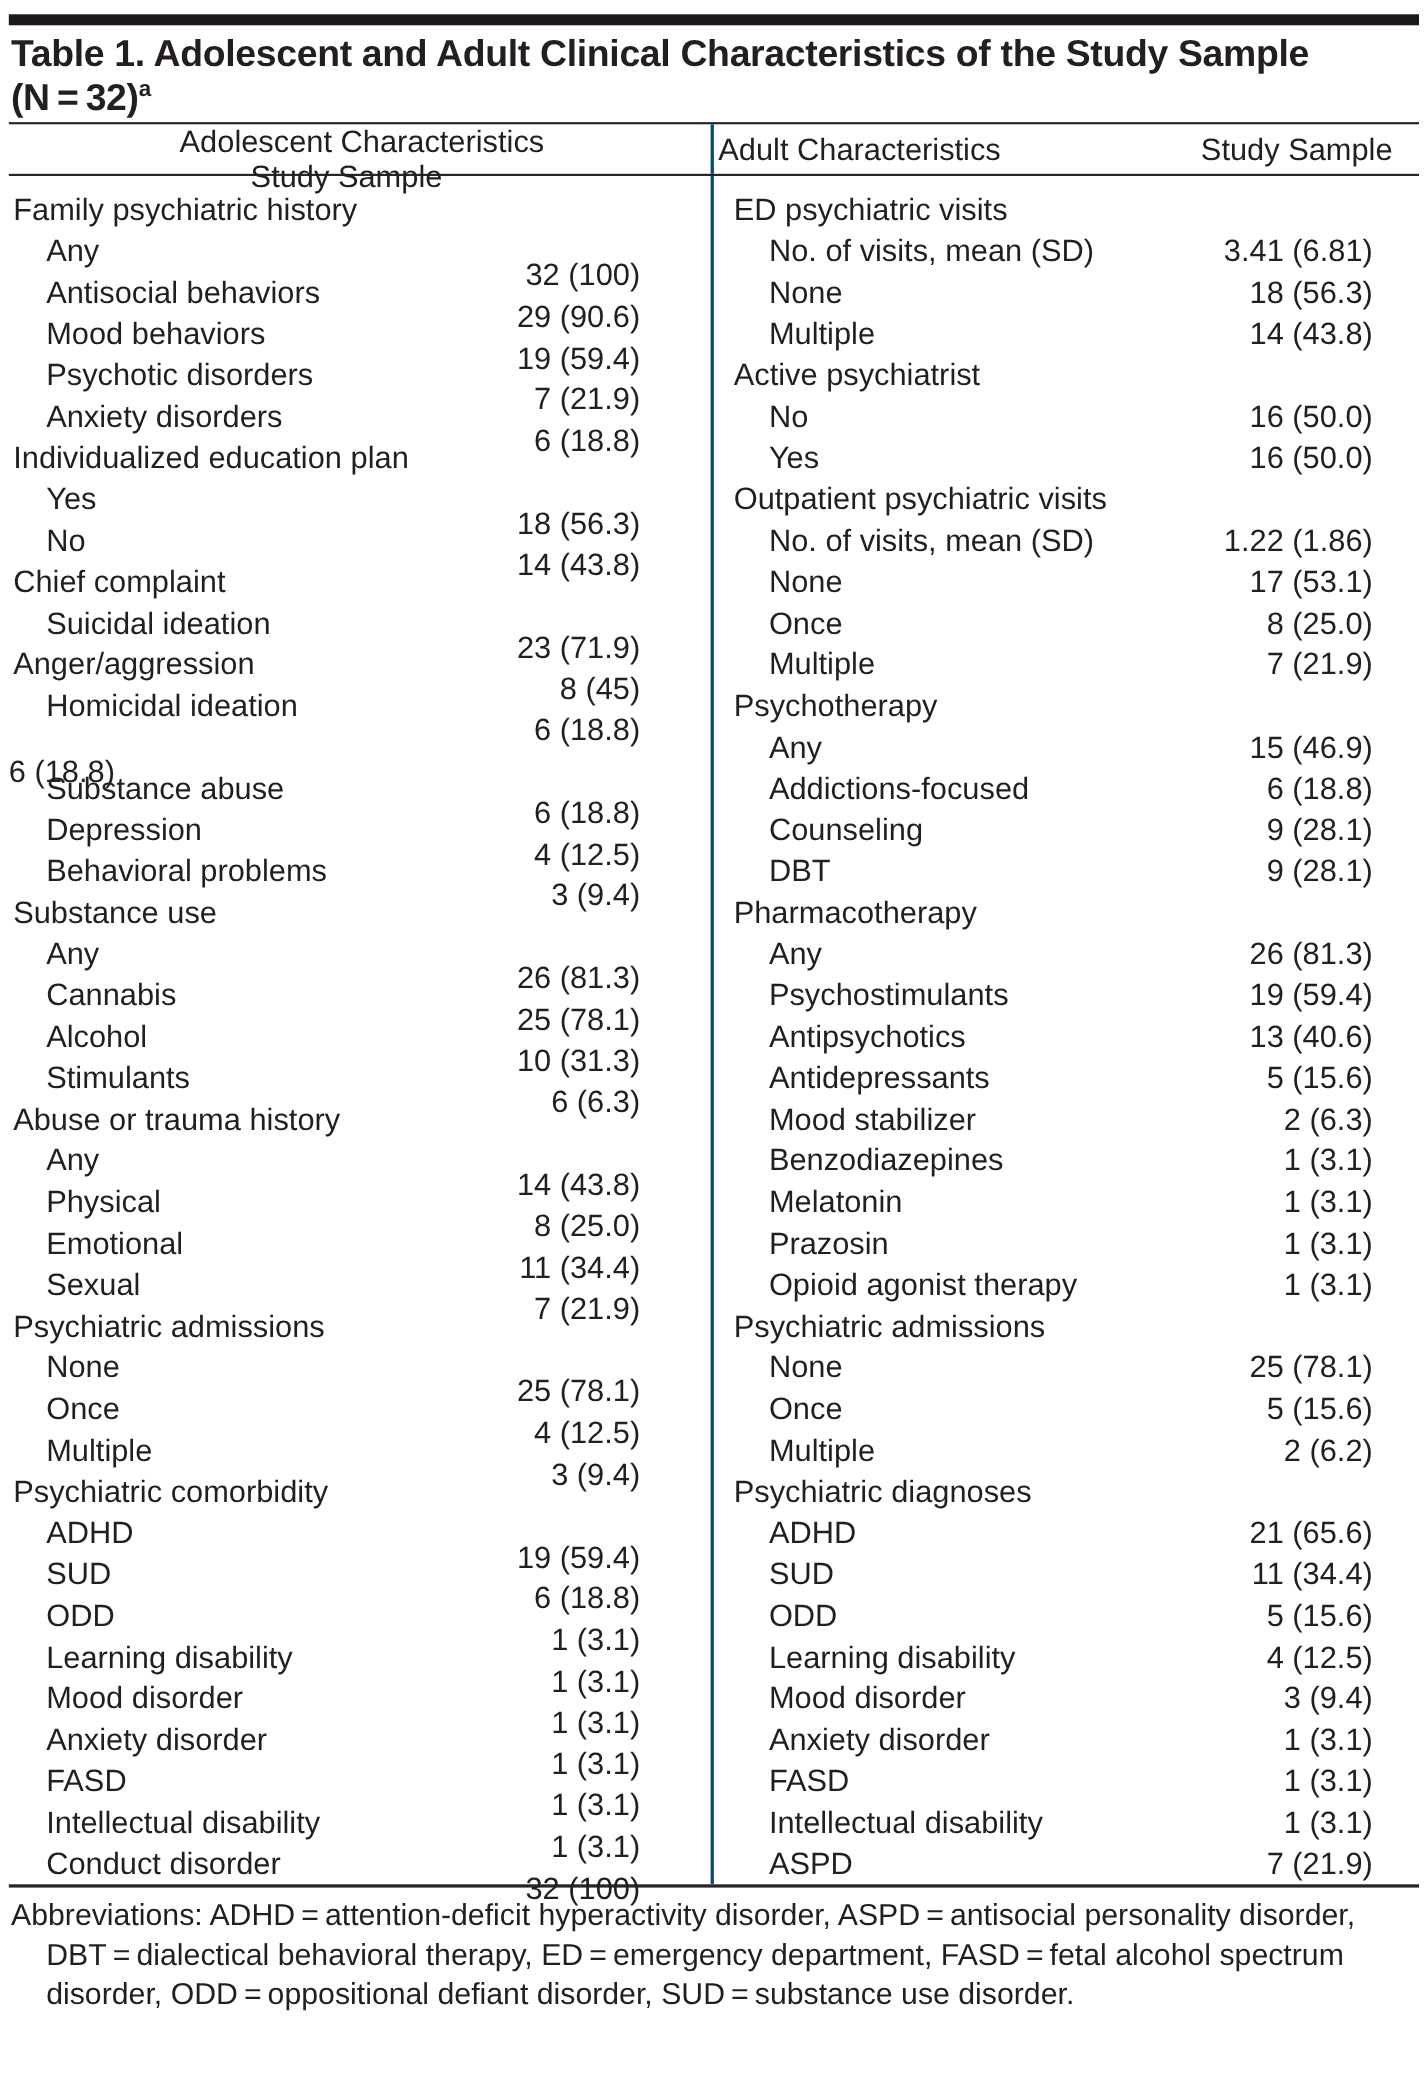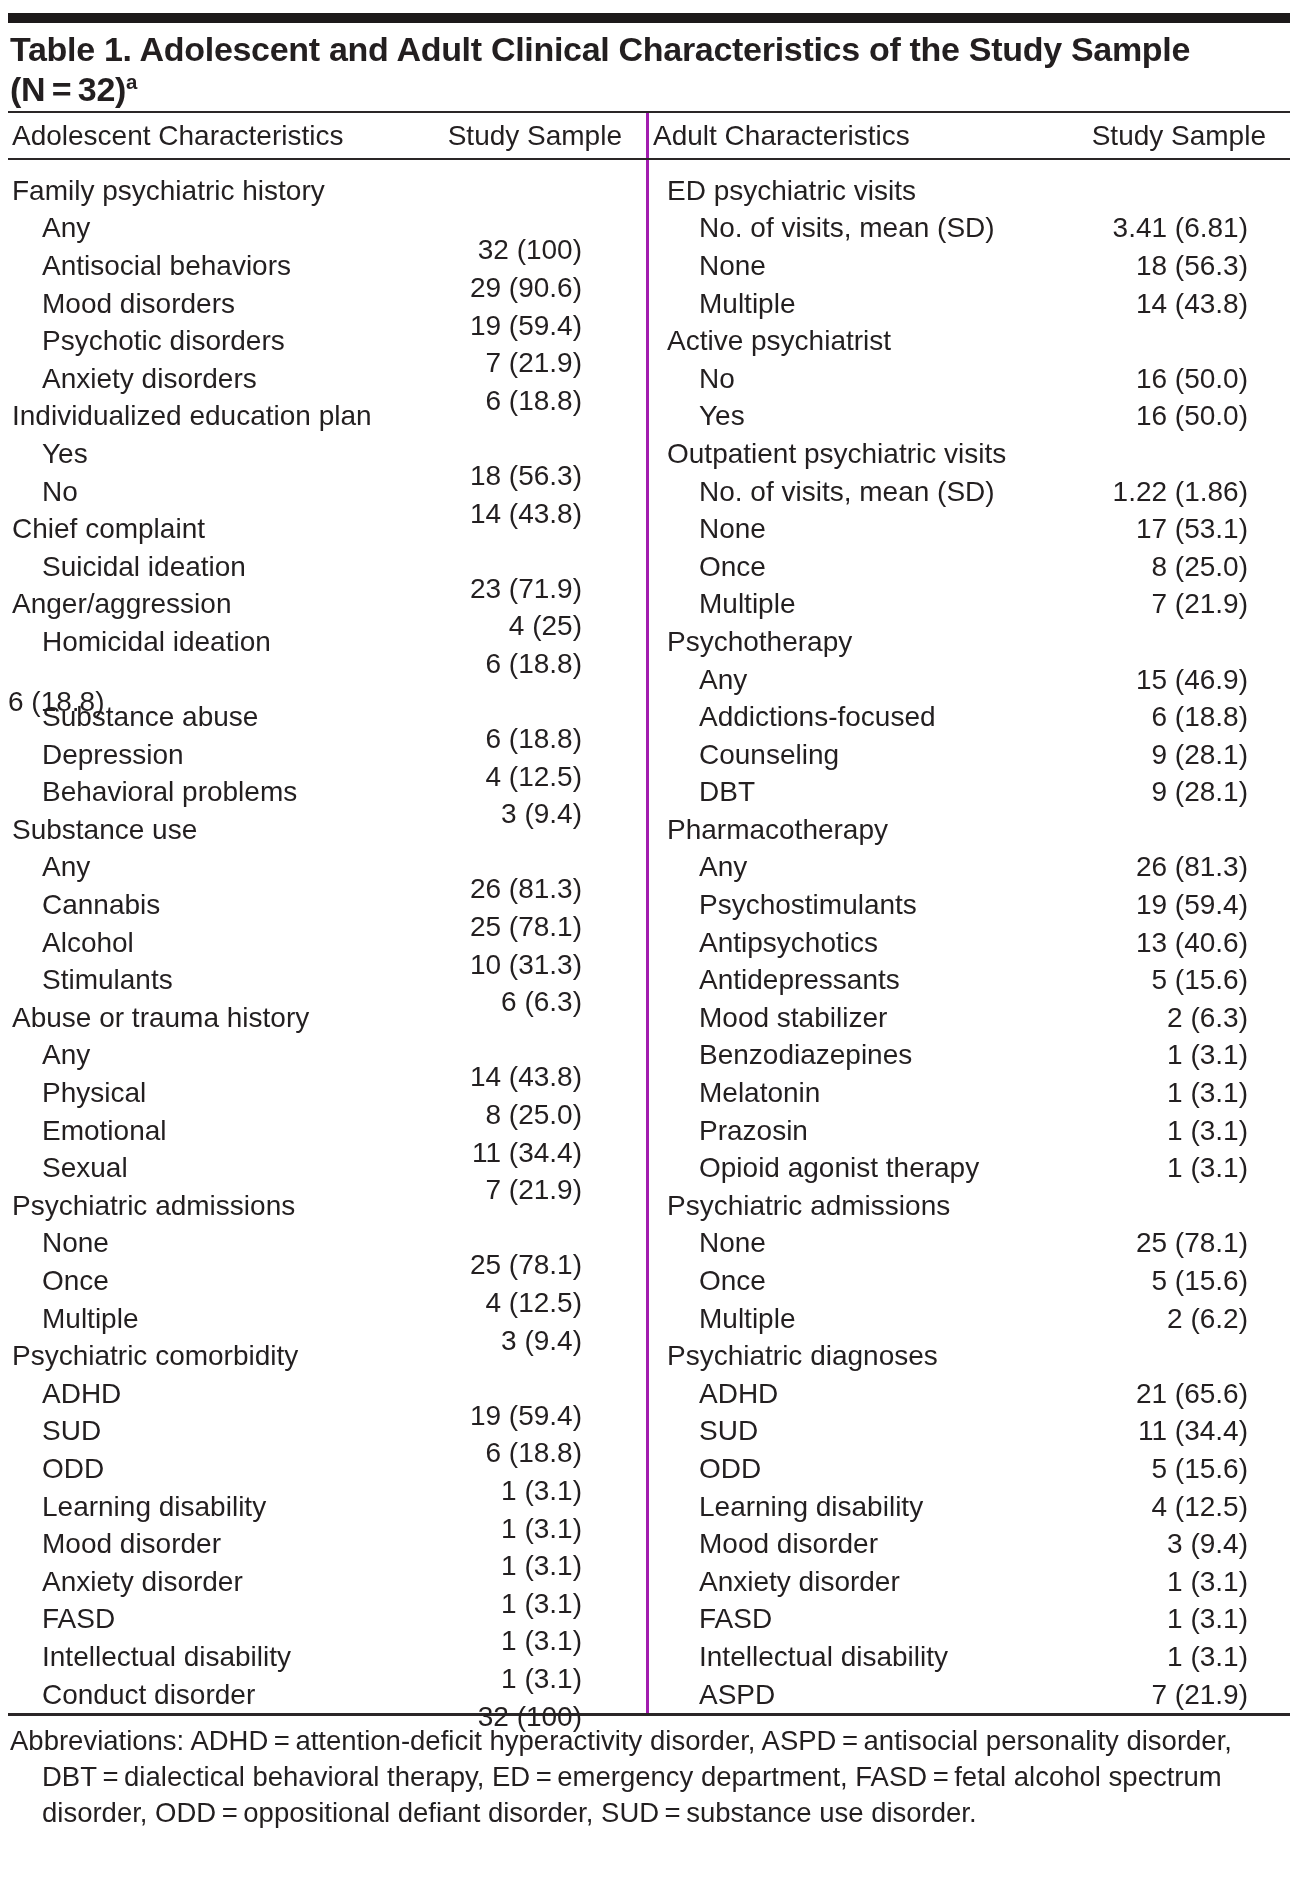--- a/index.html
+++ b/index.html
@@ -42,21 +42,21 @@
     border-top: 2px solid #2a2627;
   }
   .thead {
     display: flex;
     border-bottom: 2px solid #2a2627;
   }
   .half {
     width: 50%;
     box-sizing: border-box;
   }
-  .half.left  { border-right: 3px solid #a21caf; }
+  .half.left  { border-right: 3px solid #0c4a6e; flex-direction: column; }
   .thead .half { display: flex; align-items: center; height: 45px; font-size: 28px; }
   .th-label { flex: 1; padding-left: 4px; }
   .half.right .th-label { padding-left: 4px; }
   .th-value { text-align: left; padding-right: 24px; white-space: nowrap; }
   .tbody {
     display: flex;
   }
   .rows { width: 100%; padding-top: 12px; }
   .row {
     display: flex;
@@ -123,21 +123,21 @@
             </div>
             <div class="row">
               <span class="row-label indent">Any</span>
               <span class="row-value">32 (100)</span>
             </div>
             <div class="row">
               <span class="row-label indent">Antisocial behaviors</span>
               <span class="row-value">29 (90.6)</span>
             </div>
             <div class="row">
-              <span class="row-label indent">Mood disorders</span>
+              <span class="row-label indent">Mood behaviors</span>
               <span class="row-value">19 (59.4)</span>
             </div>
             <div class="row">
               <span class="row-label indent">Psychotic disorders</span>
               <span class="row-value">7 (21.9)</span>
             </div>
             <div class="row">
               <span class="row-label indent">Anxiety disorders</span>
               <span class="row-value">6 (18.8)</span>
             </div>
@@ -156,21 +156,21 @@
             <div class="row">
               <span class="row-label">Chief complaint</span>
               <span class="row-value"></span>
             </div>
             <div class="row">
               <span class="row-label indent">Suicidal ideation</span>
               <span class="row-value">23 (71.9)</span>
             </div>
             <div class="row">
               <span class="row-label">Anger/aggression</span>
-              <span class="row-value">4 (25)</span>
+              <span class="row-value">8 (45)</span>
             </div>
             <div class="row">
               <span class="row-label indent">Homicidal ideation</span>
               <span class="row-value">6 (18.8)</span>
             </div>
             <div class="row">
               <span class="row-value">6 (18.8)</span>
             </div>
             <div class="row">
               <span class="row-label indent">Substance abuse</span>

